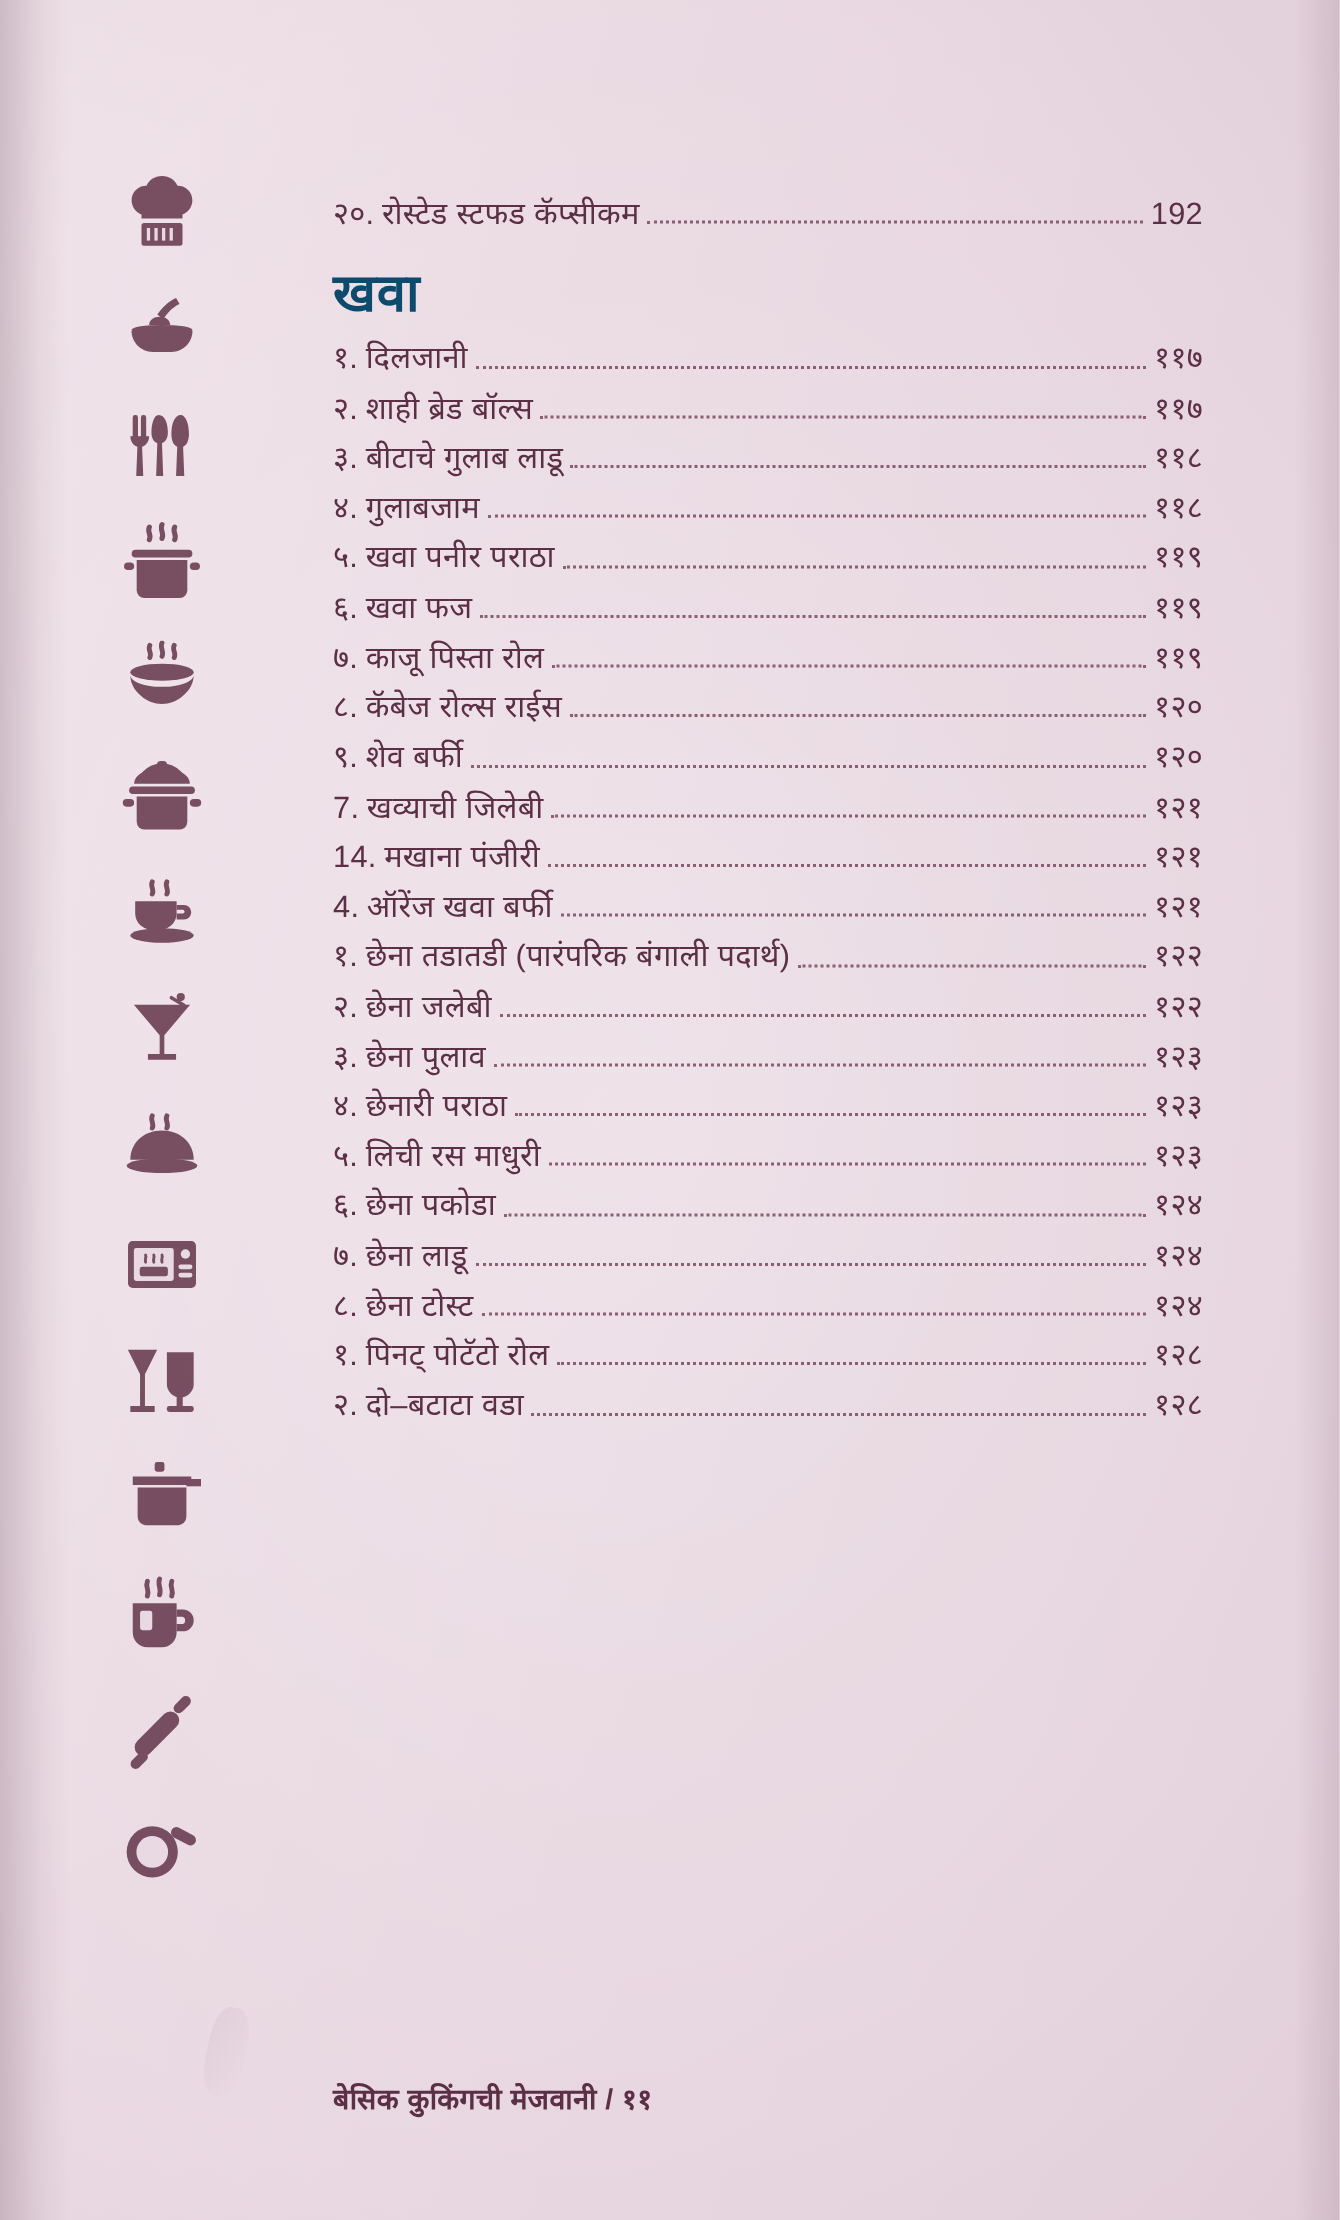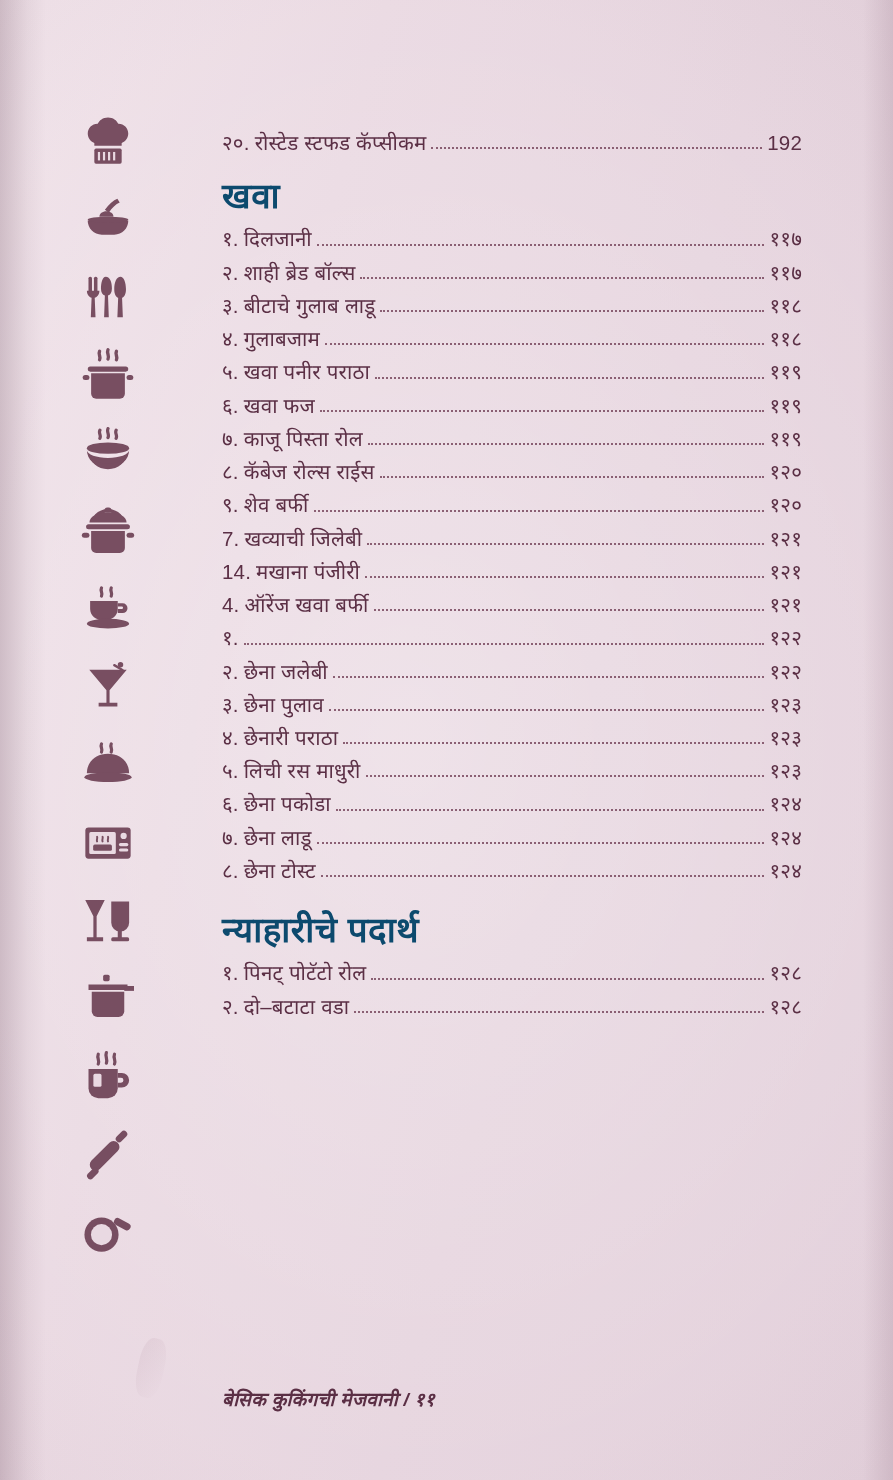--- a/index.html
+++ b/index.html
@@ -109,21 +109,20 @@
   .top-entry { margin-bottom: 2px; }
 
   .footer {
     position: absolute;
     left: 222px;
     bottom: 68px;
     font-size: 19px;
     font-weight: bold;
     color: #5b2f45;
     letter-spacing: 0.3px;
-    font-style: italic;
   }
 
   .faint-mark {
     position: absolute;
     left: 138px;
     bottom: 82px;
     width: 26px;
     height: 60px;
     background: linear-gradient(to bottom right, rgba(160,120,140,0.12), rgba(160,120,140,0));
     transform: rotate(12deg);
@@ -369,20 +368,21 @@
       <span class="toc-title">ऑरेंज खवा बर्फी</span>
       <span class="dots"></span>
       <span class="toc-page">१२१</span>
     </div>
   </div>
 
   <div class="group">
 
     <div class="toc-line">
       <span class="toc-title">१.</span>
+      <span class="toc-title">छेना तडातडी (पारंपरिक बंगाली पदार्थ)</span>
       <span class="dots"></span>
       <span class="toc-page">१२२</span>
     </div>
     <div class="toc-line">
       <span class="toc-title">२.</span>
       <span class="toc-title">छेना जलेबी</span>
       <span class="dots"></span>
       <span class="toc-page">१२२</span>
     </div>
     <div class="toc-line">
@@ -417,21 +417,20 @@
     </div>
     <div class="toc-line">
       <span class="toc-title">८.</span>
       <span class="toc-title">छेना टोस्ट</span>
       <span class="dots"></span>
       <span class="toc-page">१२४</span>
     </div>
   </div>
 
   <div class="group">
-    <div class="section-heading">न्याहारीचे पदार्थ</div>
 
     <div class="toc-line">
       <span class="toc-title">१.</span>
       <span class="toc-title">पिनट् पोटॅटो रोल</span>
       <span class="dots"></span>
       <span class="toc-page">१२८</span>
     </div>
     <div class="toc-line">
       <span class="toc-title">२.</span>
       <span class="toc-title">दो–बटाटा वडा</span>

